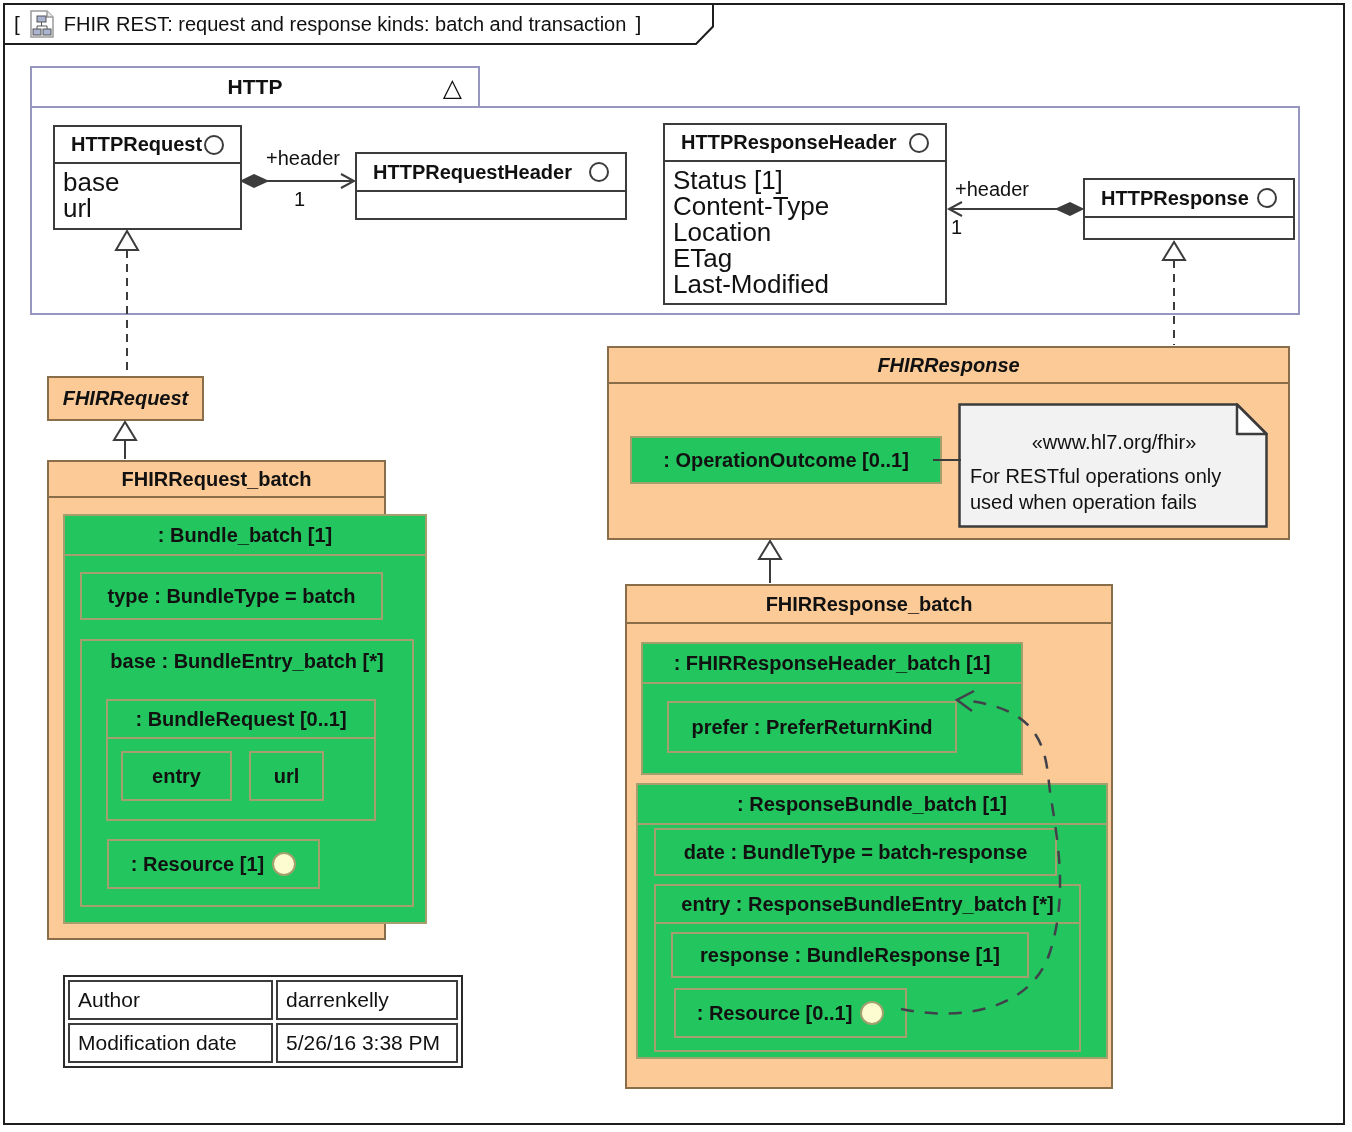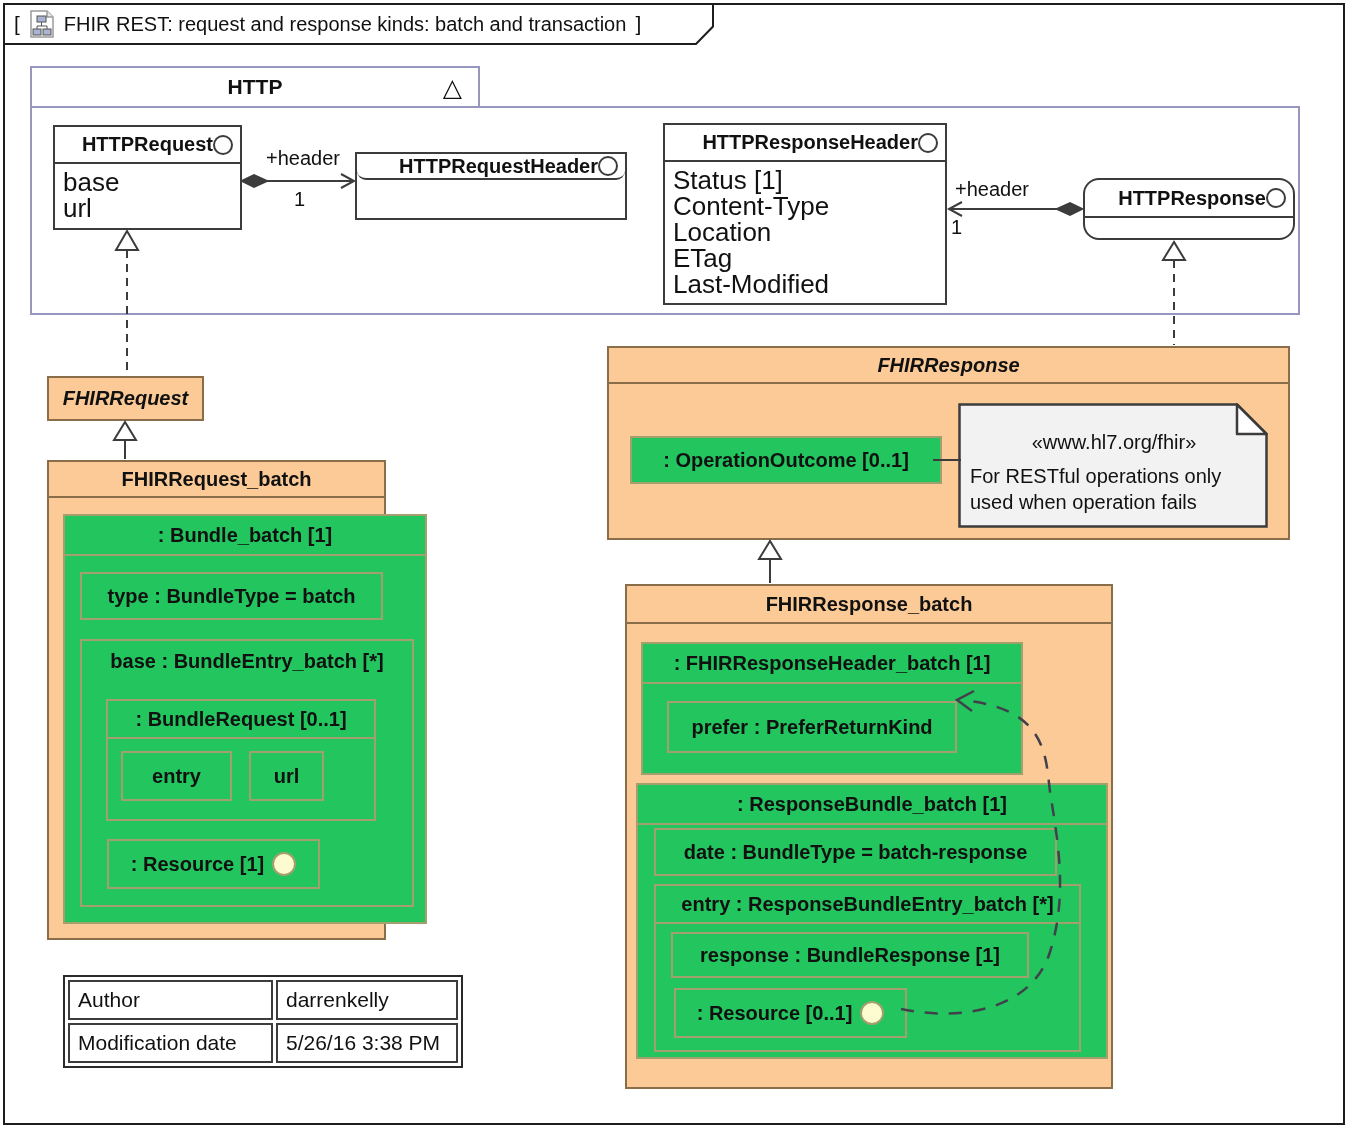--- a/index.html
+++ b/index.html
@@ -15,21 +15,21 @@
   
   .pkg-tab{position:absolute;left:30px;top:66px;width:450px;height:42px;border:2px solid #9696bf;
            background:#fff;box-sizing:border-box;z-index:0;}
   .pkg-tab .pkg-name{display:block;text-align:center;font-weight:bold;font-size:21px;line-height:38px;}
   .pkg-tri{position:absolute;right:16px;top:5px;font-size:25px;line-height:28px;color:#111;}
   .pkg-body{position:absolute;left:30px;top:106px;width:1270px;height:209px;border:2px solid #9696bf;
             background:#fff;box-sizing:border-box;z-index:0;}
 
   
   .cls{position:absolute;background:#fff;border:2px solid #3c3c3c;box-sizing:border-box;z-index:1;}
-  .cls-name{display:flex;align-items:center;justify-content:flex-end;padding:0 7px;
+  .cls-name{display:flex;align-items:center;justify-content:space-between;padding:0 16px;
             font-weight:bold;font-size:20px;border-bottom:2px solid #3c3c3c;box-sizing:border-box;}
   .ball{width:20px;height:20px;border:2px solid #3c3c3c;border-radius:50%;background:#fff;
         display:inline-block;box-sizing:border-box;flex:none;}
   .cls-attrs{padding:5px 8px;font-size:26px;line-height:26px;}
 
   
   .oblk{position:absolute;background:#fbca97;border:2px solid #8a6d49;box-sizing:border-box;z-index:1;}
   .oblk-name{display:block;text-align:center;font-weight:bold;font-size:20px;border-bottom:2px solid #8a6d49;
              box-sizing:border-box;}
   .italic{font-style:italic;}
@@ -78,41 +78,41 @@
       <span>HTTPRequest</span>
       <span class="ball"></span>
     </div>
     <div class="cls-attrs">
       <div>base</div>
       <div>url</div>
     </div>
   </div>
 
   <div class="cls" style="left:355px;top:152px;width:272px;height:68px;">
-    <div class="cls-name" style="height:26px;border-radius:9px;">
+    <div class="cls-name" style="height:38px;">
       <span>HTTPRequestHeader</span>
       <span class="ball"></span>
     </div>
   </div>
 
   <div class="cls" style="left:663px;top:123px;width:284px;height:182px;">
     <div class="cls-name" style="height:37px;">
       <span>HTTPResponseHeader</span>
       <span class="ball"></span>
     </div>
     <div class="cls-attrs">
       <div>Status [1]</div>
       <div>Content-Type</div>
       <div>Location</div>
       <div>ETag</div>
       <div>Last-Modified</div>
     </div>
   </div>
 
-  <div class="cls" style="left:1083px;top:178px;width:212px;height:62px;border-radius:16px;">
+  <div class="cls" style="left:1083px;top:178px;width:212px;height:62px;">
     <div class="cls-name" style="height:38px;">
       <span>HTTPResponse</span>
       <span class="ball"></span>
     </div>
   </div>
 
   <div class="edge-label" style="left:266px;top:147px;">+header</div>
   <div class="edge-label" style="left:294px;top:188px;">1</div>
   <div class="edge-label" style="left:955px;top:178px;">+header</div>
   <div class="edge-label" style="left:951px;top:216px;">1</div>

